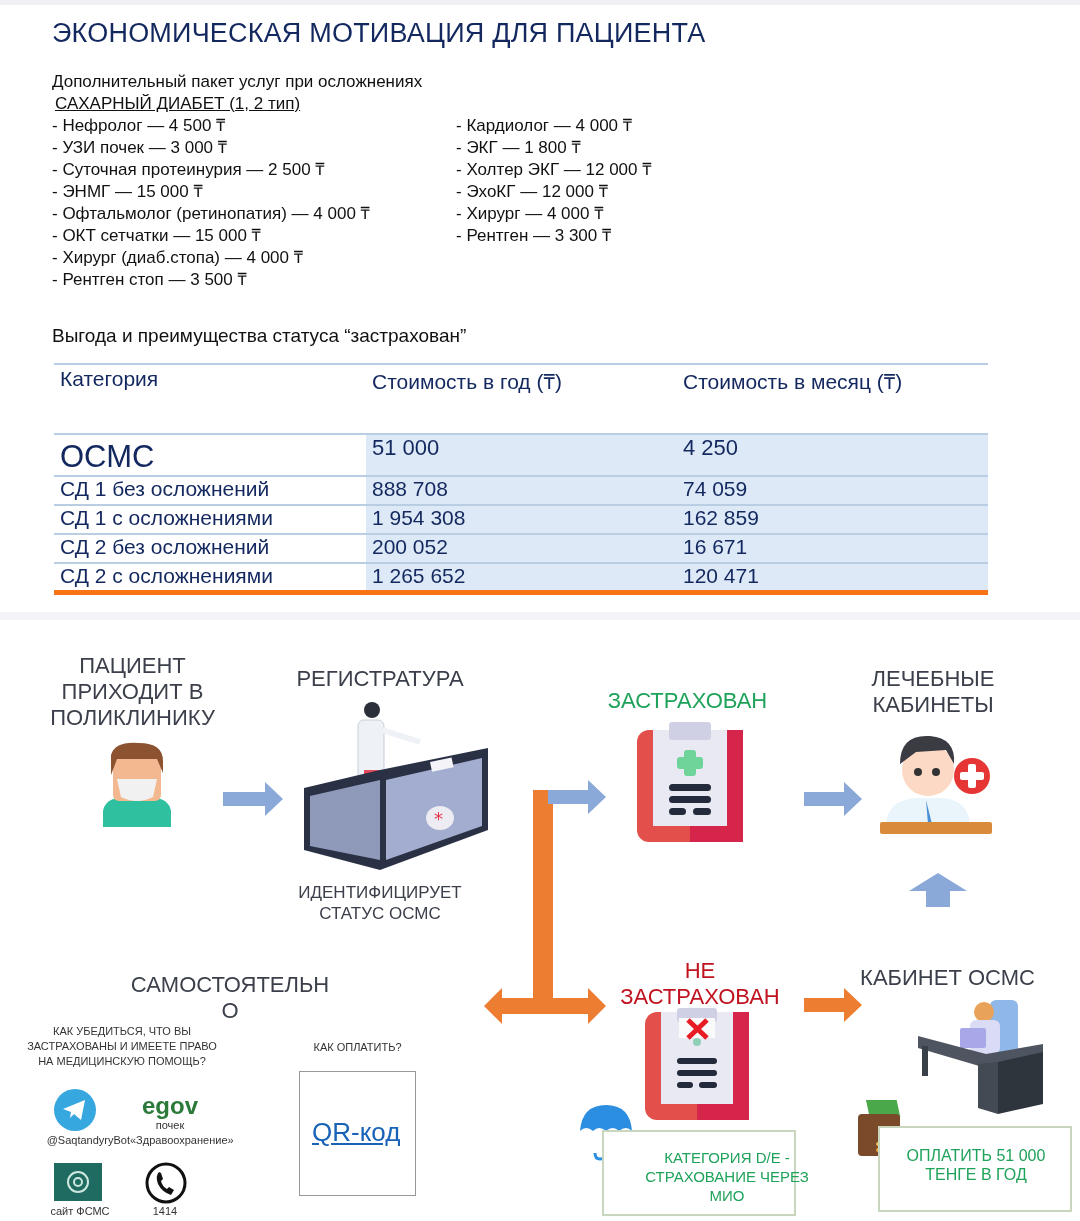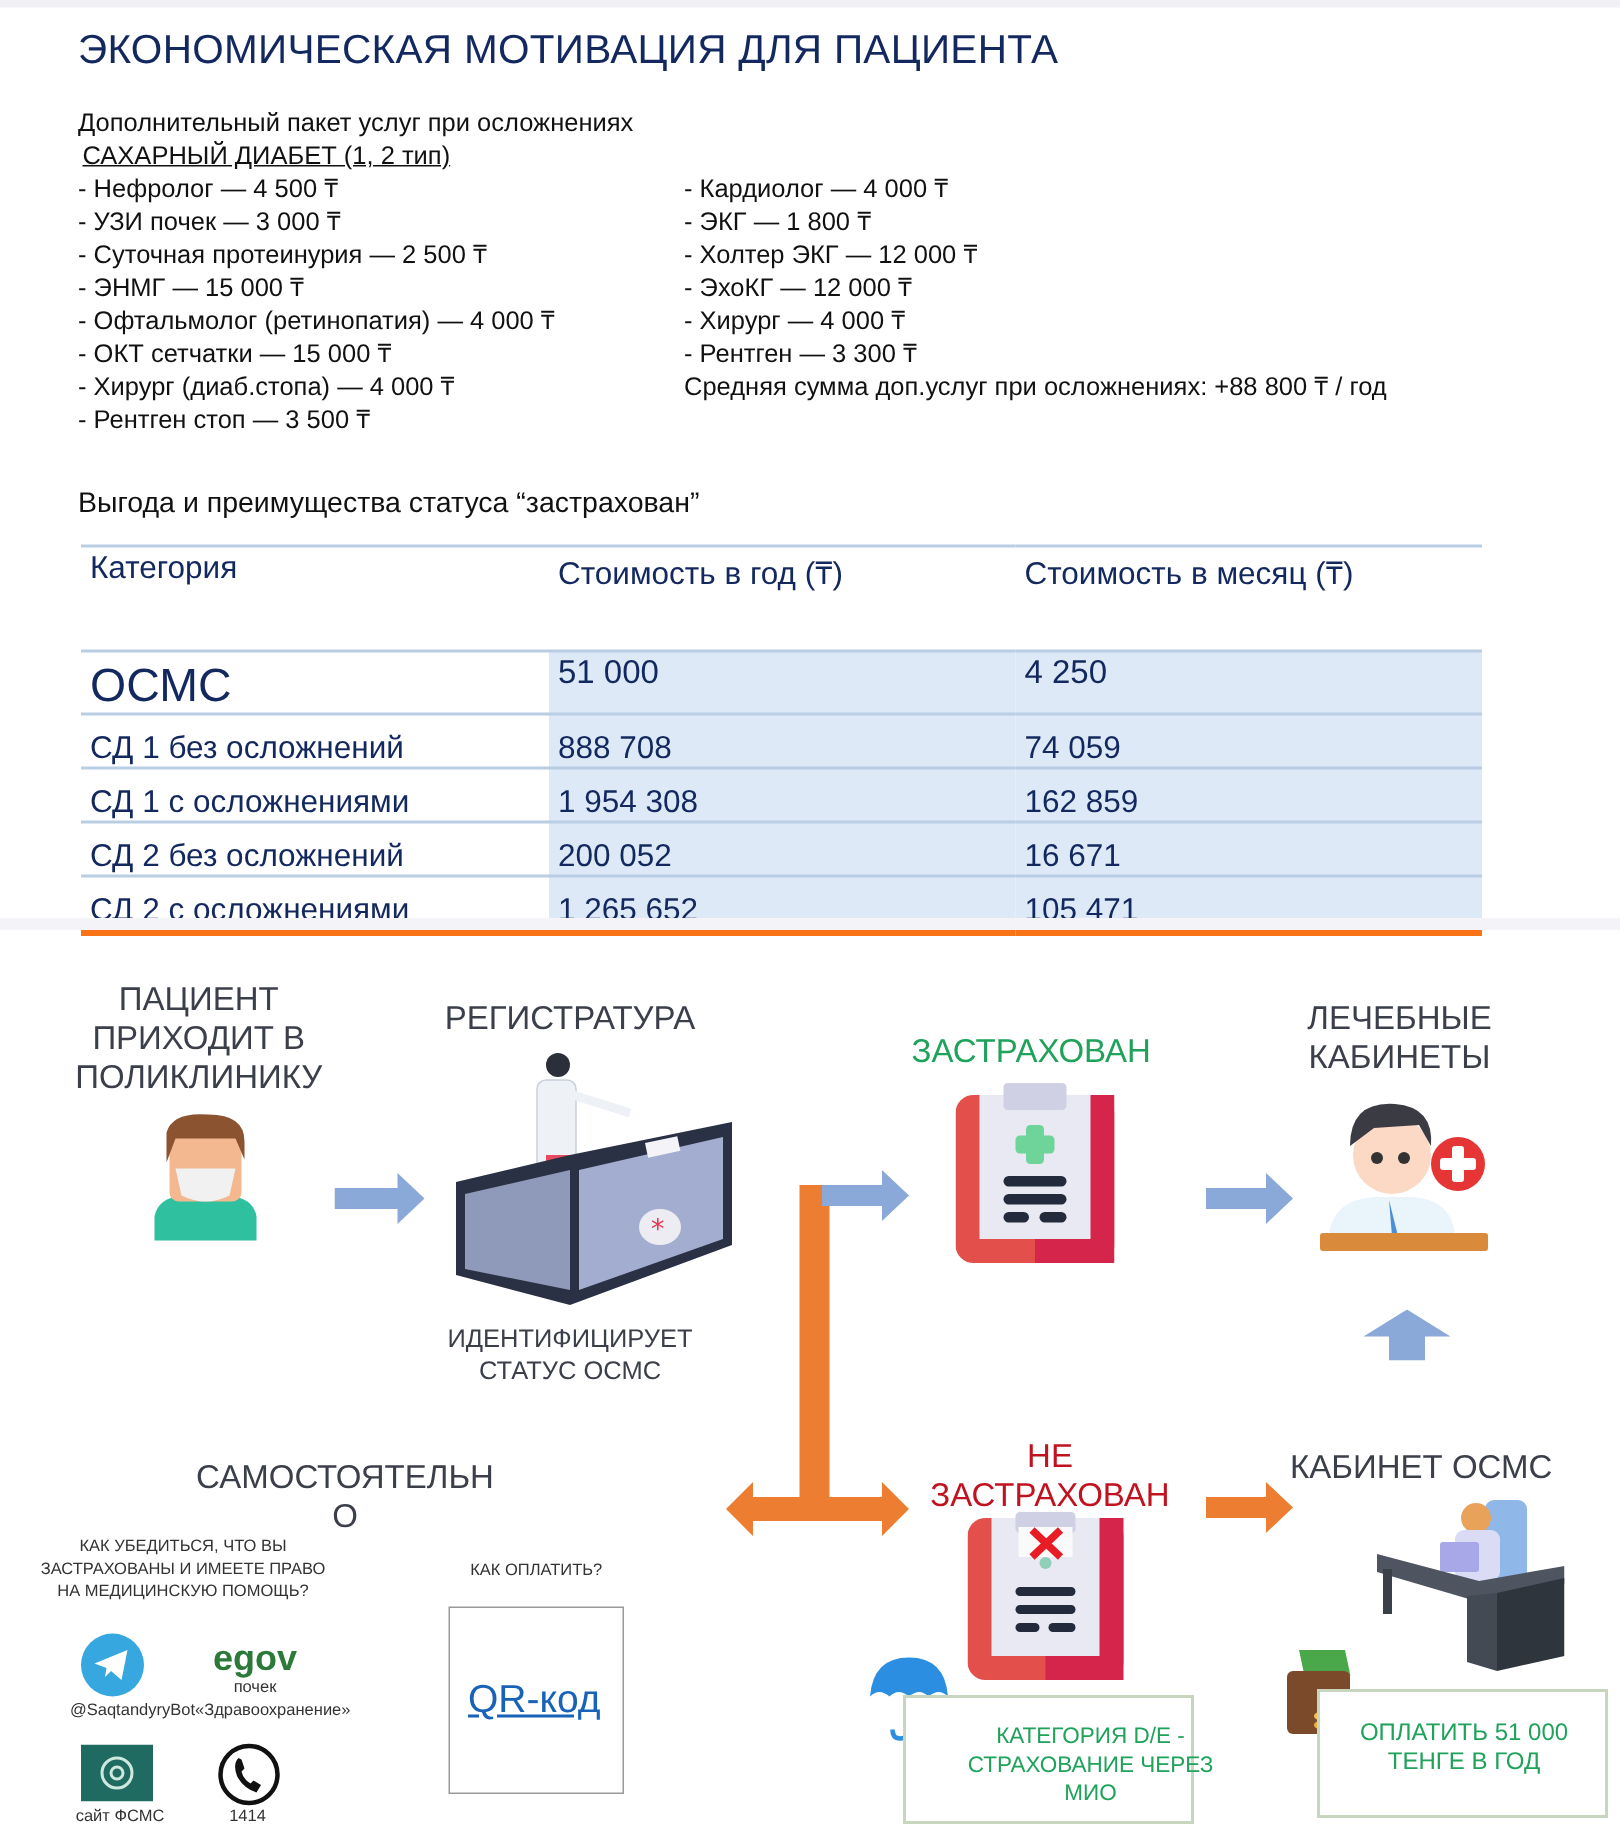--- a/index.html
+++ b/index.html
@@ -12,21 +12,21 @@
     .col { position: absolute; font-size: 17px; line-height: 22px; }
     .col.left { left: 52px; top: 115px; }
     .col.right { left: 456px; top: 115px; }
     .benefit { position: absolute; left: 52px; top: 325px; font-size: 19px; }
     table.osms { position: absolute; left: 54px; top: 363px; width: 934px; border-collapse: collapse; color: #13285f; }
     table.osms td { padding: 0 6px; vertical-align: top; }
     table.osms tr { border-top: 2px solid #b9cde3; }
     table.osms tr.head td { height: 70px; padding-top: 2px; font-size: 21px; }
     table.osms tr.osms-row td { height: 42px; font-size: 22px; padding-top: 0; }
     table.osms tr.osms-row td.cat { font-size: 31px; padding-top: 4px; }
-    table.osms tr.row td { height: 29px; font-size: 21px; padding-top: 10px; }
+    table.osms tr.row td { height: 29px; font-size: 21px; padding-top: 0; }
     table.osms tr.last { border-bottom: 5px solid #f97316; }
     table.osms td.shade { background: #dde9f6; margin-top: 44px; }
     table.osms col.c1 { width: 312px; }
     table.osms col.c2 { width: 311px; }
     .fl { position: absolute; text-align: center; font-size: 22px; color: #3b3f4a; line-height: 26px; }
     .green { color: #1fa25a; }
     .red { color: #c0121f; }
     .small { font-size: 11px; color: #333; line-height: 15px; }
     .icon { position: absolute; }
     .box { position: absolute; border: 2px solid #c8d6c0; background: #fff; }
@@ -58,21 +58,20 @@
   <div>- Рентген стоп — 3 500 ₸</div>
 </div>
 
 <div class="col right">
   <div>- Кардиолог — 4 000 ₸</div>
   <div>- ЭКГ — 1 800 ₸</div>
   <div>- Холтер ЭКГ — 12 000 ₸</div>
   <div>- ЭхоКГ — 12 000 ₸</div>
   <div>- Хирург — 4 000 ₸</div>
   <div>- Рентген — 3 300 ₸</div>
-  <div>Средняя сумма доп.услуг при осложнениях: +88 800 ₸ / год</div>
 </div>
 
 <div class="benefit">Выгода и преимущества статуса “застрахован”</div>
 
 <table class="osms">
   <colgroup>
       <col class="c1">
       <col class="c2">
       <col>
     </colgroup>
@@ -98,21 +97,21 @@
     <td class="shade">162 859</td>
   </tr>
   <tr class="row">
     <td>СД 2 без осложнений</td>
     <td class="shade">200 052</td>
     <td class="shade">16 671</td>
   </tr>
   <tr class="row last">
     <td>СД 2 с осложнениями</td>
     <td class="shade">1 265 652</td>
-    <td class="shade">105 471</td>
+    <td class="shade">120 471</td>
   </tr>
 </tbody>
   </table>
 
 <div class="midband"></div>
 
 <div class="fl" style="left:40px; top:653px; width:185px;">ПАЦИЕНТ ПРИХОДИТ В ПОЛИКЛИНИКУ</div>
 <div class="fl" style="left:285px; top:666px; width:190px;">РЕГИСТРАТУРА</div>
 <div class="fl" style="left:280px; top:882px; width:200px; font-size:17px; line-height:21px;">ИДЕНТИФИЦИРУЕТ СТАТУС ОСМС</div>
 <div class="fl green" style="left:595px; top:688px; width:185px;">ЗАСТРАХОВАН</div>

